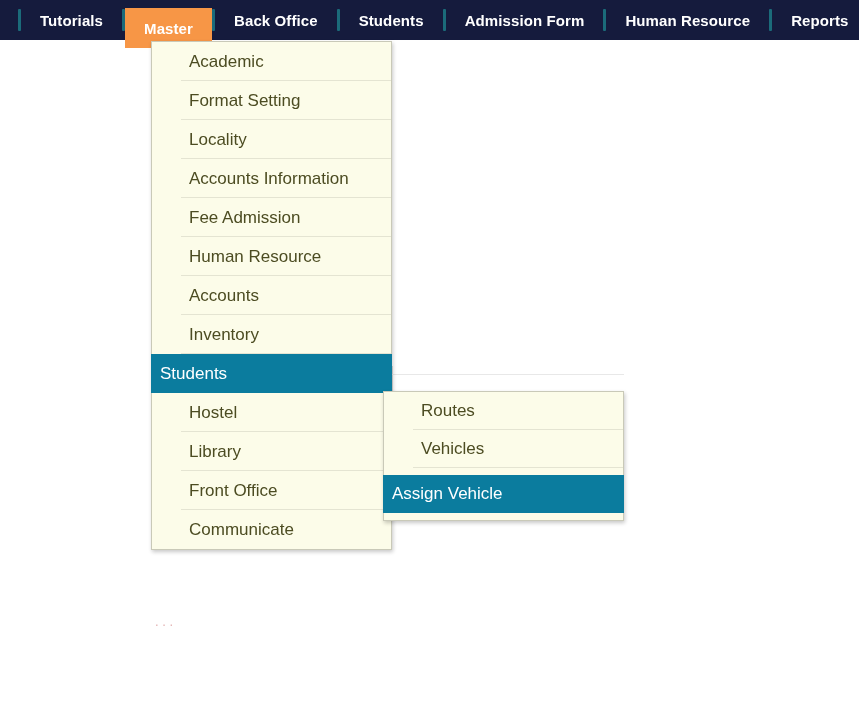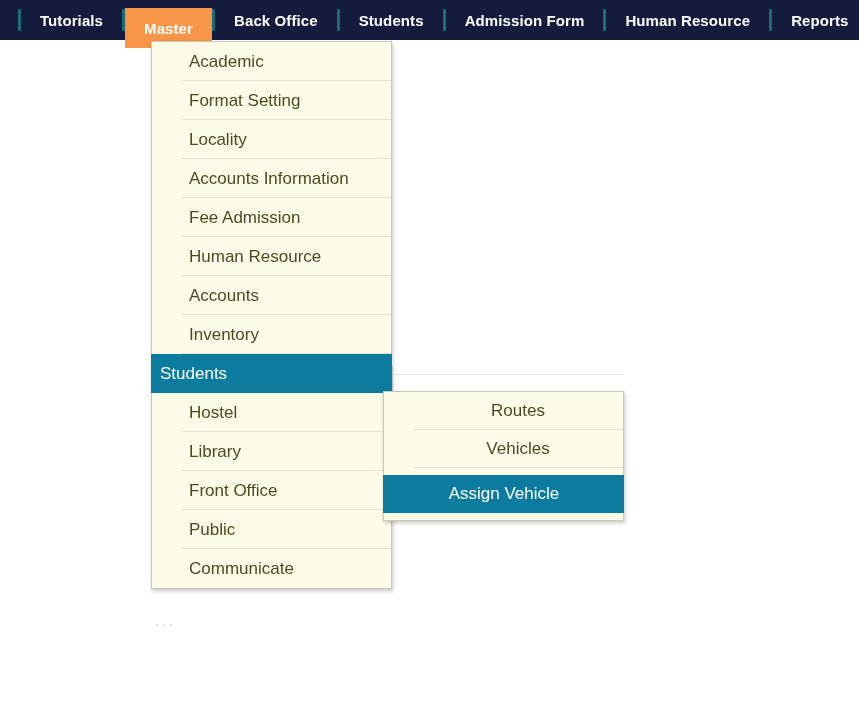--- a/index.html
+++ b/index.html
@@ -101,21 +101,20 @@
   #master-menu {
     left: 151px;
     top: 41px;
     width: 241px;
   }
   #transport-submenu {
     left: 383px;
     top: 391px;
     width: 241px;
     z-index: 30;
-    text-align: center;
   }
   .menu-item {
     position: relative;
     height: 39px;
     line-height: 39px;
     padding: 0 8px 0 8px;
     box-sizing: border-box;
     font-size: 17px;
     color: #4c4c22;
     font-family: "Liberation Sans", sans-serif;
@@ -183,21 +182,20 @@
   <div class="menu-item">Locality</div>
   <div class="menu-item">Accounts Information</div>
   <div class="menu-item">Fee Admission</div>
   <div class="menu-item">Human Resource</div>
   <div class="menu-item">Accounts</div>
   <div class="menu-item">Inventory</div>
   <div class="menu-item highlight">Students</div>
   <div class="menu-item">Hostel</div>
   <div class="menu-item">Library</div>
   <div class="menu-item">Front Office</div>
-  <div class="menu-item">Public</div>
   <div class="menu-item">Communicate</div>
 </div>
 
 <div class="menu" id="transport-submenu">
   <div class="menu-item submenu-item">Routes</div>
   <div class="menu-item submenu-item">Vehicles</div>
   <div class="menu-item submenu-item highlight">Assign Vehicle</div>
 </div>
 
 </body></html>

